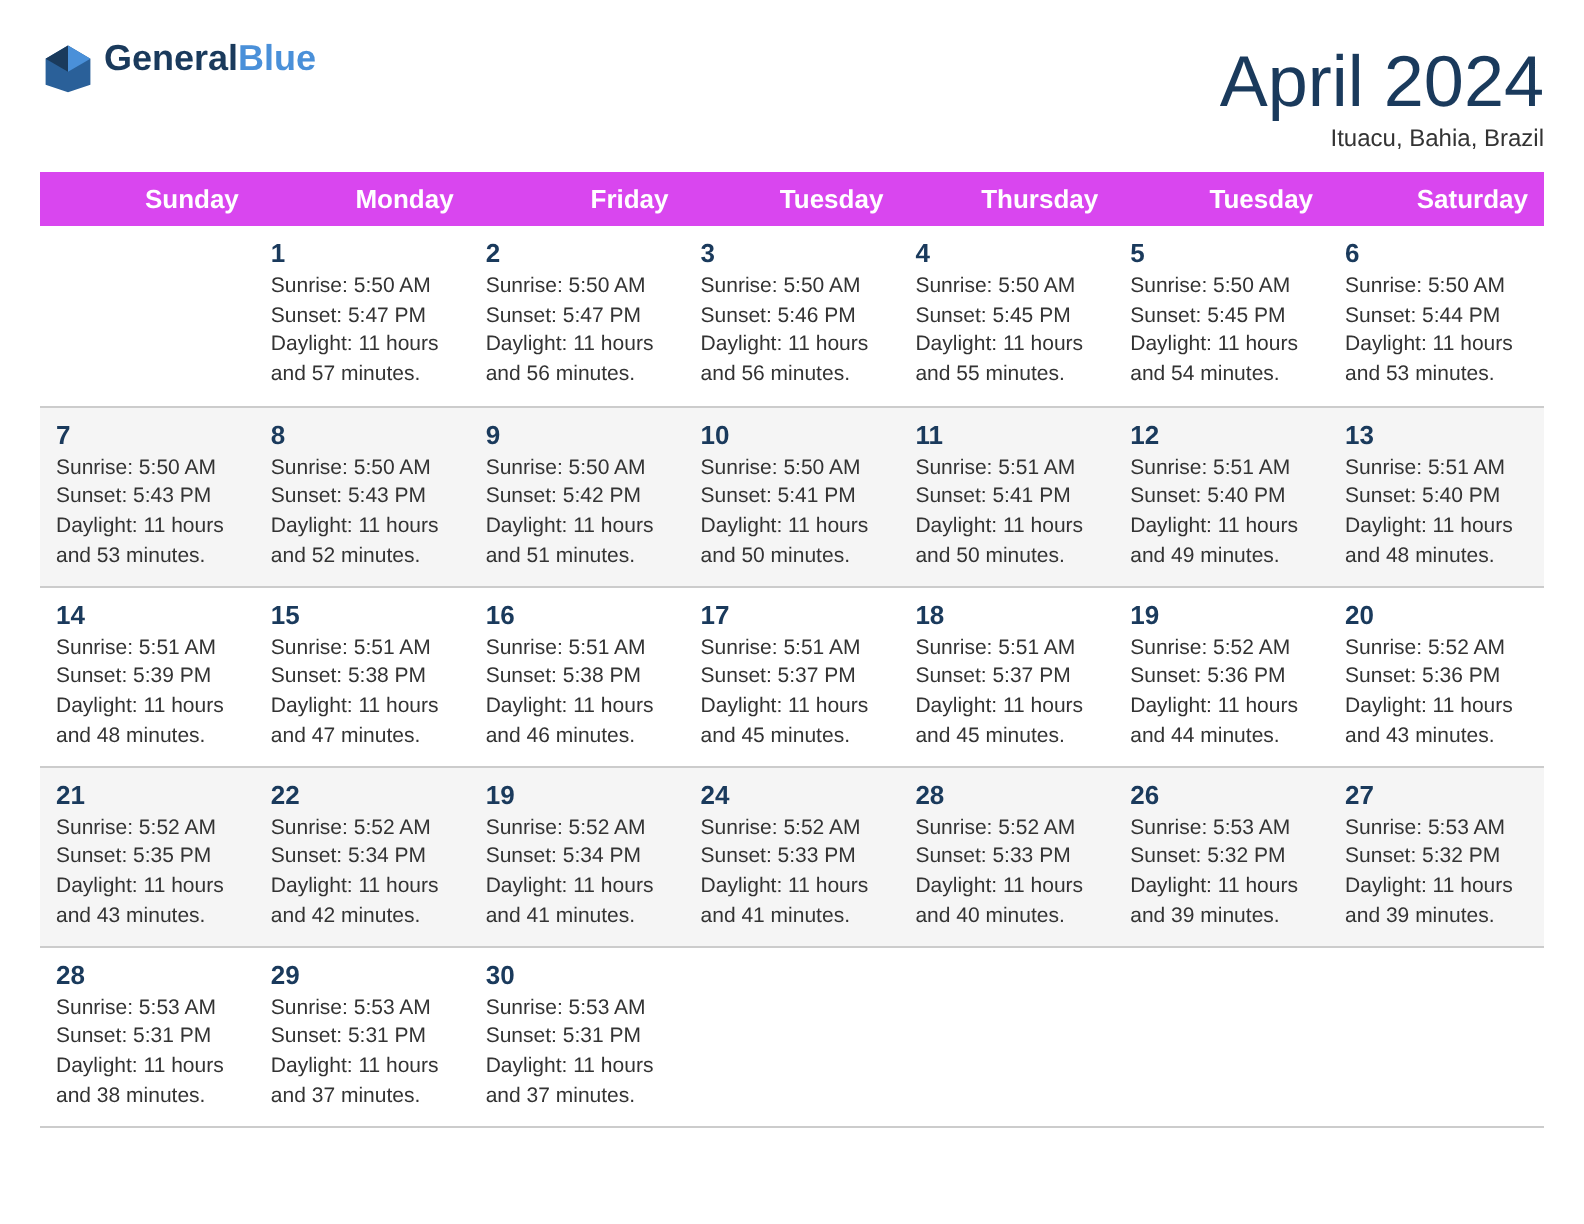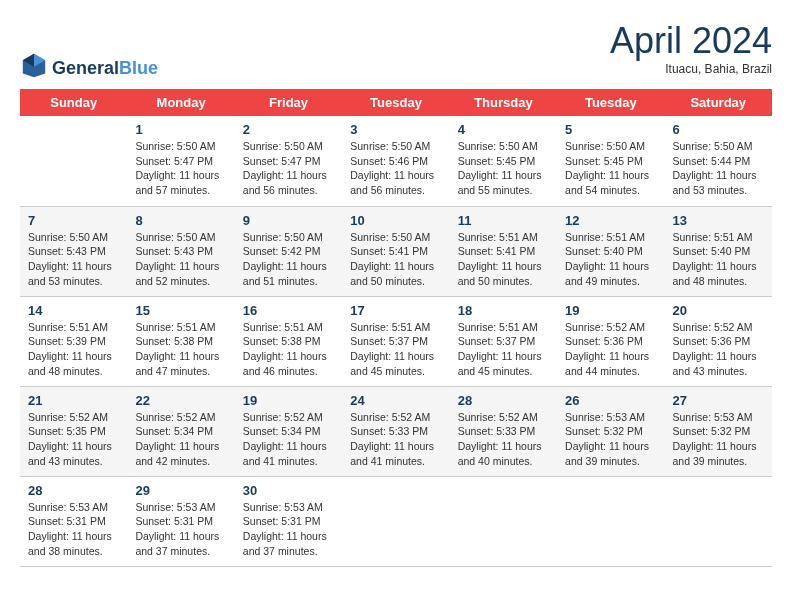--- a/index.html
+++ b/index.html
@@ -11,22 +11,21 @@
       padding: 20px;
     }
     .header {
       display: flex;
       justify-content: space-between;
       align-items: flex-start;
       margin-bottom: 10px;
     }
     .logo {
       display: flex;
-      align-items: flex-end;
-      margin-top: 31px;
+      align-items: flex-start;
     }
     .logo-text {
       font-size: 18px;
       font-weight: bold;
       color: #1a3a5c;
       line-height: 1.1;
     }
     .logo-text span {
       color: #4a90d9;
     }
@@ -46,23 +45,23 @@
     .subtitle {
       font-size: 12px;
       color: #333;
     }
     table {
       width: 100%;
       border-collapse: collapse;
       font-size: 11px;
     }
     thead tr th {
-      background-color: #ef4444;
+      background-color: #d946ef;
       color: #fff;
-      text-align: center;
+      text-align: right;
       padding: 6px 8px;
       font-size: 13px;
       font-weight: bold;
     }
     tbody tr {
       border-bottom: 1px solid #ccc;
     }
     tbody tr:nth-child(odd) {
       background: #fff;
     }

